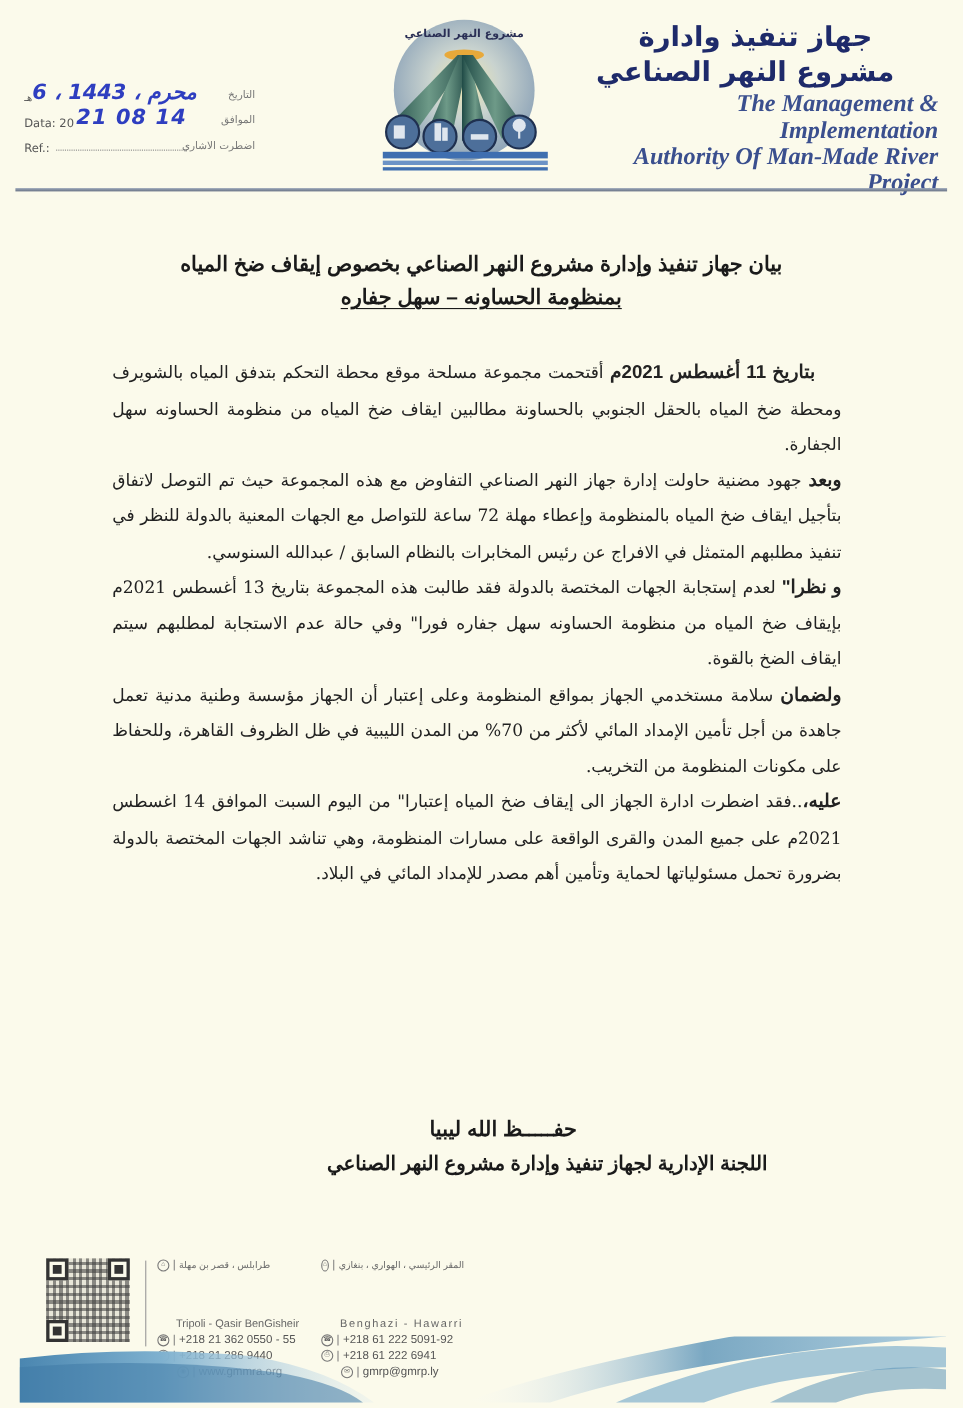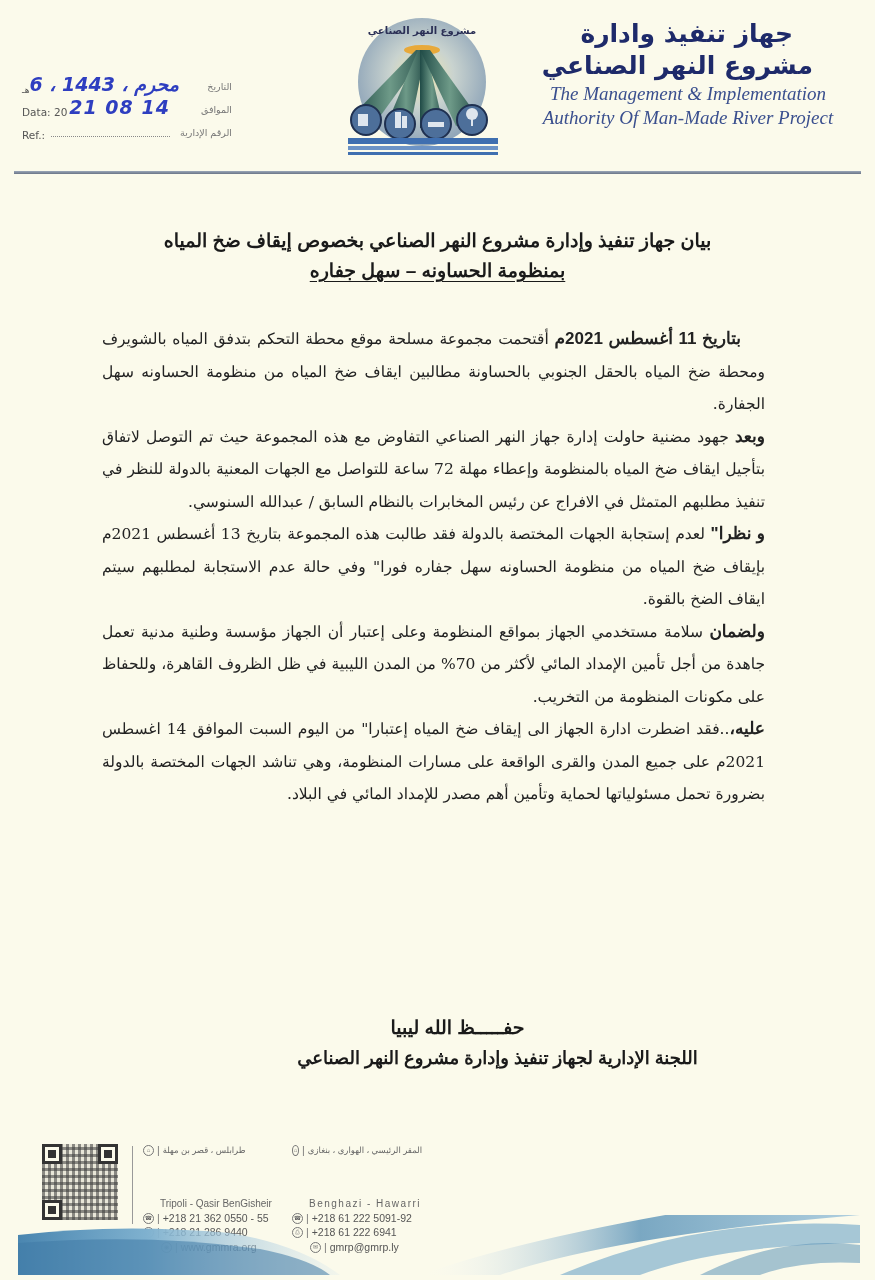--- a/index.html
+++ b/index.html
@@ -18,22 +18,22 @@
       text-align: center;
     }
     .org-ar-1, .org-ar-2 {
       direction: rtl; color: #1e2a6a; font-weight: bold;
       font-family: "DejaVu Sans", sans-serif;
       line-height: 32px;
     }
     .org-ar-1 { font-size: 25px; margin-right: 60px; text-align: right; }
     .org-ar-2 { font-size: 25px; margin-right: 40px; text-align: right; }
     .org-en {
-      font-family: "Liberation Serif", serif; font-style: italic; font-weight: normal;
-      color: #3a4f8e; font-size: 19px; line-height: 24px; 
+      font-family: "Liberation Serif", serif; font-style: italic; font-weight: bold;
+      color: #3a4f8e; font-size: 22px; line-height: 24px; text-align: right;
     }
 
     .logo {
       position: absolute; left: 340px; top: 10px; width: 165px; height: 148px;
     }
 
     .meta-block {
       position: absolute; left: 22px; top: 72px; width: 210px;
       font-size: 10px; color: #5c5c5c;
     }
@@ -168,21 +168,21 @@
       <span class="meta-label-ar">التاريخ</span>
     </div>
     <div class="meta-row">
       <span class="meta-label-en">Data: 20</span>
       <span class="hand">21 08 14</span>
       <span class="meta-label-ar">الموافق</span>
     </div>
     <div class="meta-row">
       <span class="meta-label-en">Ref.:</span>
       <span class="dots"></span>
-      <span class="meta-label-ar">الرقم الإدارية</span>
+      <span class="meta-label-ar">اضطرت الاشاري</span>
     </div>
   </div>
 
   <div class="header-rule"></div>
 
   <div class="doc-title">
     <div>بيان جهاز تنفيذ وإدارة مشروع النهر الصناعي بخصوص إيقاف ضخ المياه</div>
     <div class="line2">بمنظومة الحساونه – سهل جفاره</div>
   </div>
 

